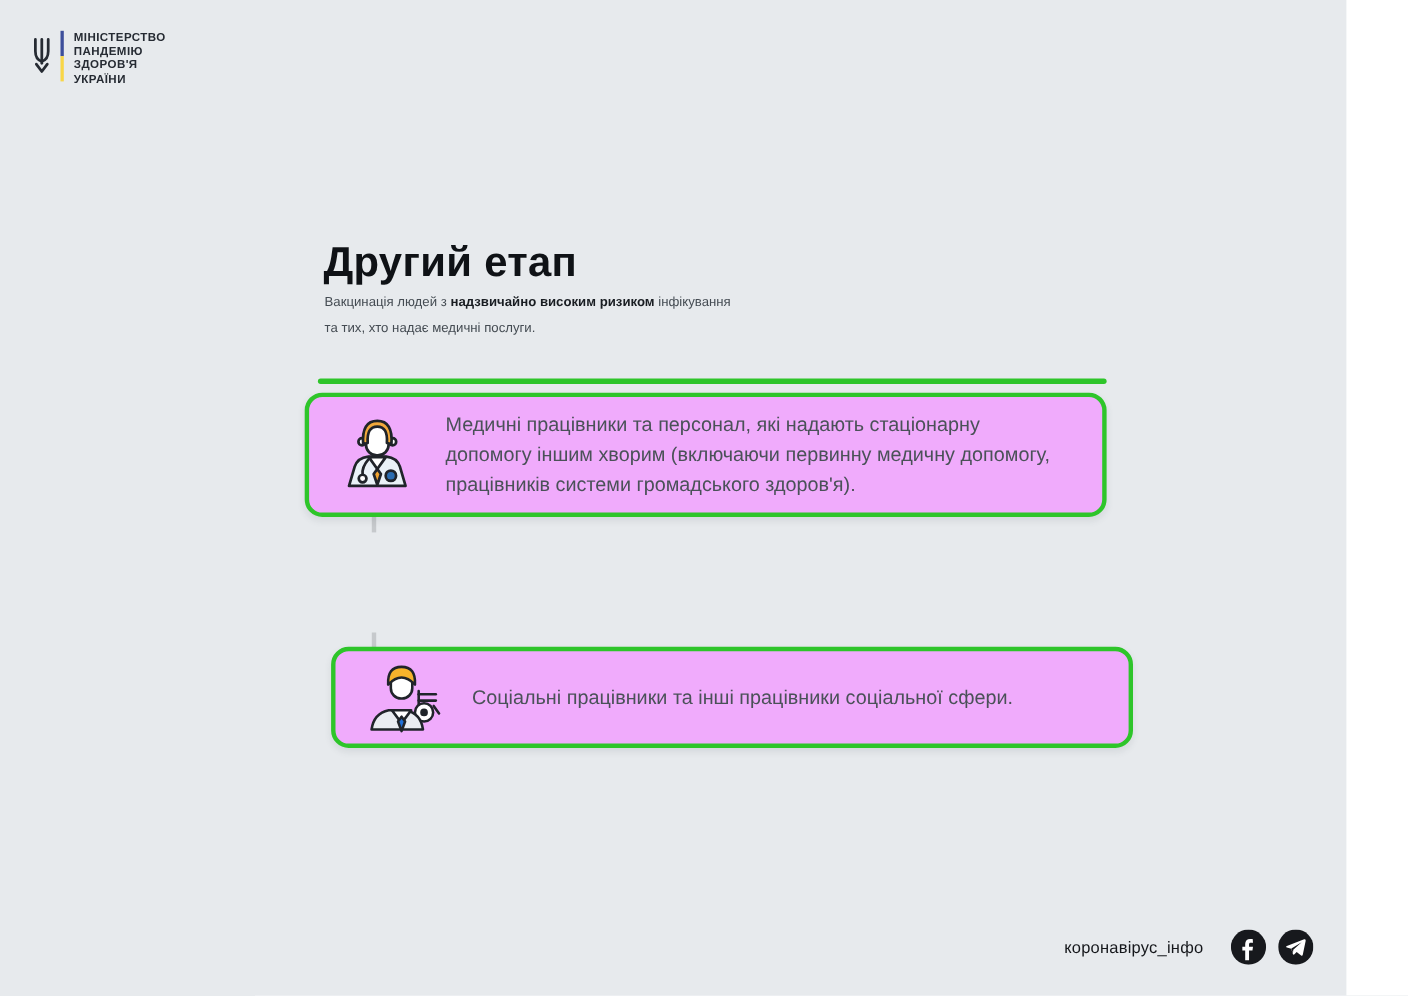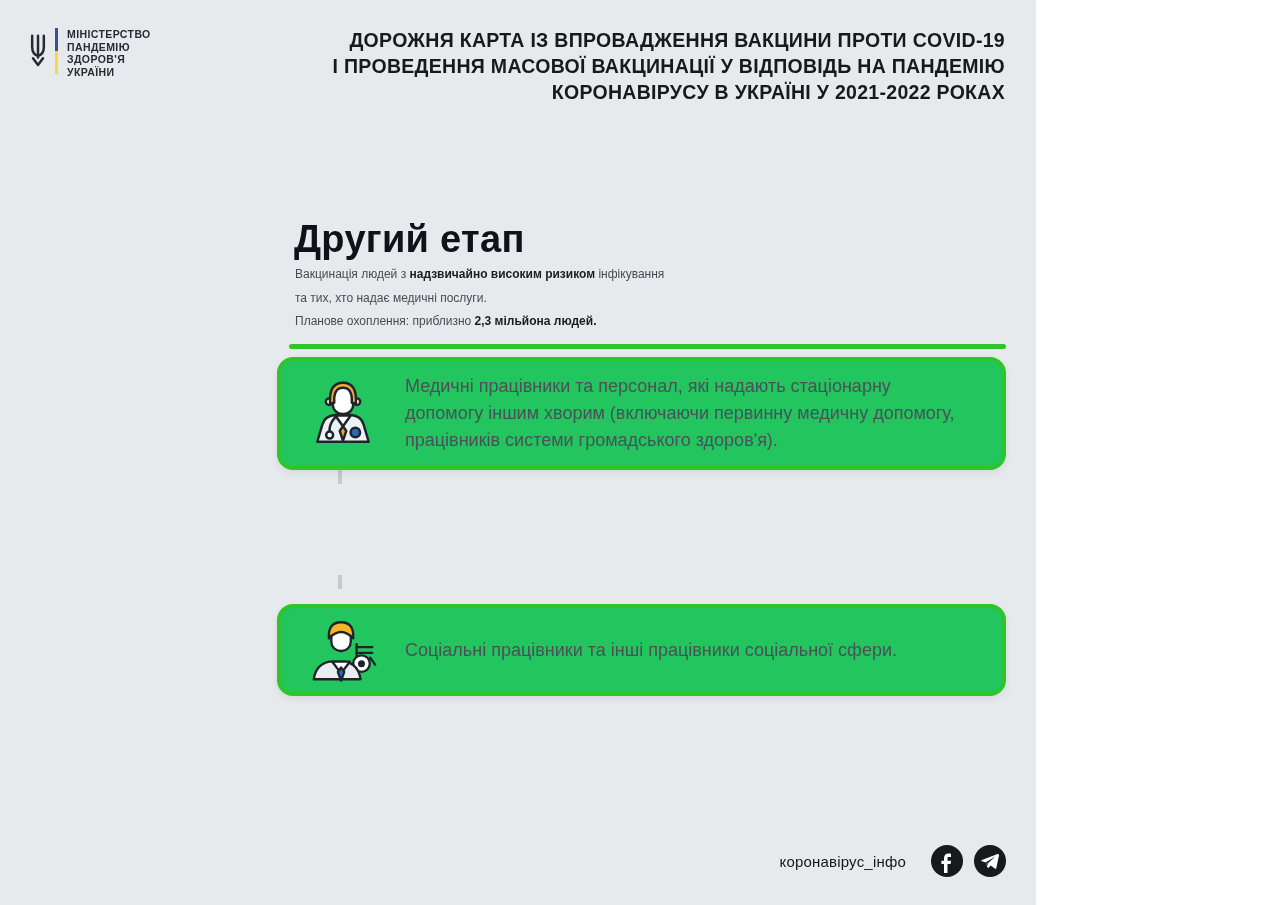--- a/index.html
+++ b/index.html
@@ -1,17 +1,17 @@
 <!DOCTYPE html>
 <html><head>
 <meta charset="utf-8">
 <style>
   html,body{margin:0;padding:0;}
   .canvas{
-    position:relative;width:1036px;height:905px;overflow:hidden;
+    position:relative;width:1224px;height:905px;overflow:hidden;
     background:#E7EAED;
     font-family:"Liberation Sans",sans-serif;
   }
   
   .logo{position:absolute;left:28px;top:27px;display:flex;align-items:flex-start;}
   .logo-trident{margin-top:5px;}
   .logo-divider{width:3px;height:46px;margin:1px 9px 0 7px;display:flex;flex-direction:column;}
   .logo-divider .seg-top{flex:1;background:#3D4F9B;}
   .logo-divider .seg-bottom{flex:1;background:#F8D648;}
   .logo-text{font-size:10.5px;font-weight:bold;line-height:12.5px;letter-spacing:.4px;color:#262B33;padding-top:1px;}
@@ -24,27 +24,27 @@
   .stage-title{position:absolute;left:294px;top:218px;font-size:38px;font-weight:bold;color:#0F1216;letter-spacing:.3px;}
   .stage-desc{position:absolute;left:295px;top:263px;font-size:12px;line-height:23.5px;color:#454C53;}
   .stage-desc b{color:#191D22;}
   
   .prev-edge{position:absolute;left:289px;top:344px;width:717px;height:5px;border-radius:3px;background:#2EC52A;}
   .connector{position:absolute;left:338px;width:4px;background:#C6C9CC;}
   .connector.c1{top:469px;height:15px;}
   .connector.c2{top:575px;height:14px;}
   .card{
     position:absolute;left:277px;width:729px;box-sizing:border-box;
-    background:#22c55e;border:4px solid #2EC52A;border-radius:16px;
+    background:#f0abfc;border:4px solid #2EC52A;border-radius:16px;
     display:flex;align-items:center;
     box-shadow:0 3px 7px rgba(60,70,80,.10);
   }
   .card.n1{top:357px;height:113px;}
   .card.n2{top:483px;height:94px;}
-  .card.n3{top:604px;height:92px;}
+  .card.n3{top:588px;height:92px;margin-left:24px;}
   .card-icon{flex:0 0 auto;width:74px;margin-left:25px;display:flex;align-items:center;justify-content:center;}
   .card-text{margin-left:25px;margin-right:28px;font-size:18px;line-height:27px;color:#4A5158;max-width:575px;}
   
   .footer{position:absolute;right:30px;top:845px;display:flex;align-items:center;}
   .footer-handle{font-size:15px;font-weight:normal;color:#15171B;letter-spacing:.2px;margin-right:14px;}
   .social{width:32px;height:32px;margin-left:11px;cursor:pointer;}
 </style>
 </head>
 <body>
 
@@ -61,36 +61,28 @@
       <span class="seg-bottom"></span>
     </div>
     <div class="logo-text">
       <div>МІНІСТЕРСТВО</div>
       <div>ПАНДЕМІЮ</div>
       <div>ЗДОРОВ'Я</div>
       <div>УКРАЇНИ</div>
     </div>
   </div>
 
-  <div class="header-title">
-    <div>ДОРОЖНЯ КАРТА ІЗ ВПРОВАДЖЕННЯ ВАКЦИНИ ПРОТИ COVID-19</div>
-    <div>І ПРОВЕДЕННЯ МАСОВОЇ ВАКЦИНАЦІЇ У ВІДПОВІДЬ НА ПАНДЕМІЮ</div>
-    <div>КОРОНАВІРУСУ В УКРАЇНІ У 2021-2022 РОКАХ</div>
-  </div>
 
   <h1 class="stage-title" style="margin:0;text-align:right;">Другий етап</h1>
 
   <div class="stage-desc">
     <div>
       <span>Вакцинація людей з </span><b>надзвичайно високим ризиком</b><span> інфікування</span>
     </div>
     <div>та тих, хто надає медичні послуги.</div>
-    <div>
-      <span>Планове охоплення: приблизно </span><b>2,3 мільйона людей.</b>
-    </div>
   </div>
 
   <div class="prev-edge"></div>
   <div class="connector c1"></div>
   <div class="connector c2"></div>
 
   <div class="card n1">
     <div class="card-icon">
       <svg width="76" height="78" viewBox="0 0 72 72" fill="none">
         <g stroke="#20242A" stroke-width="2.4" stroke-linecap="round" stroke-linejoin="round">

